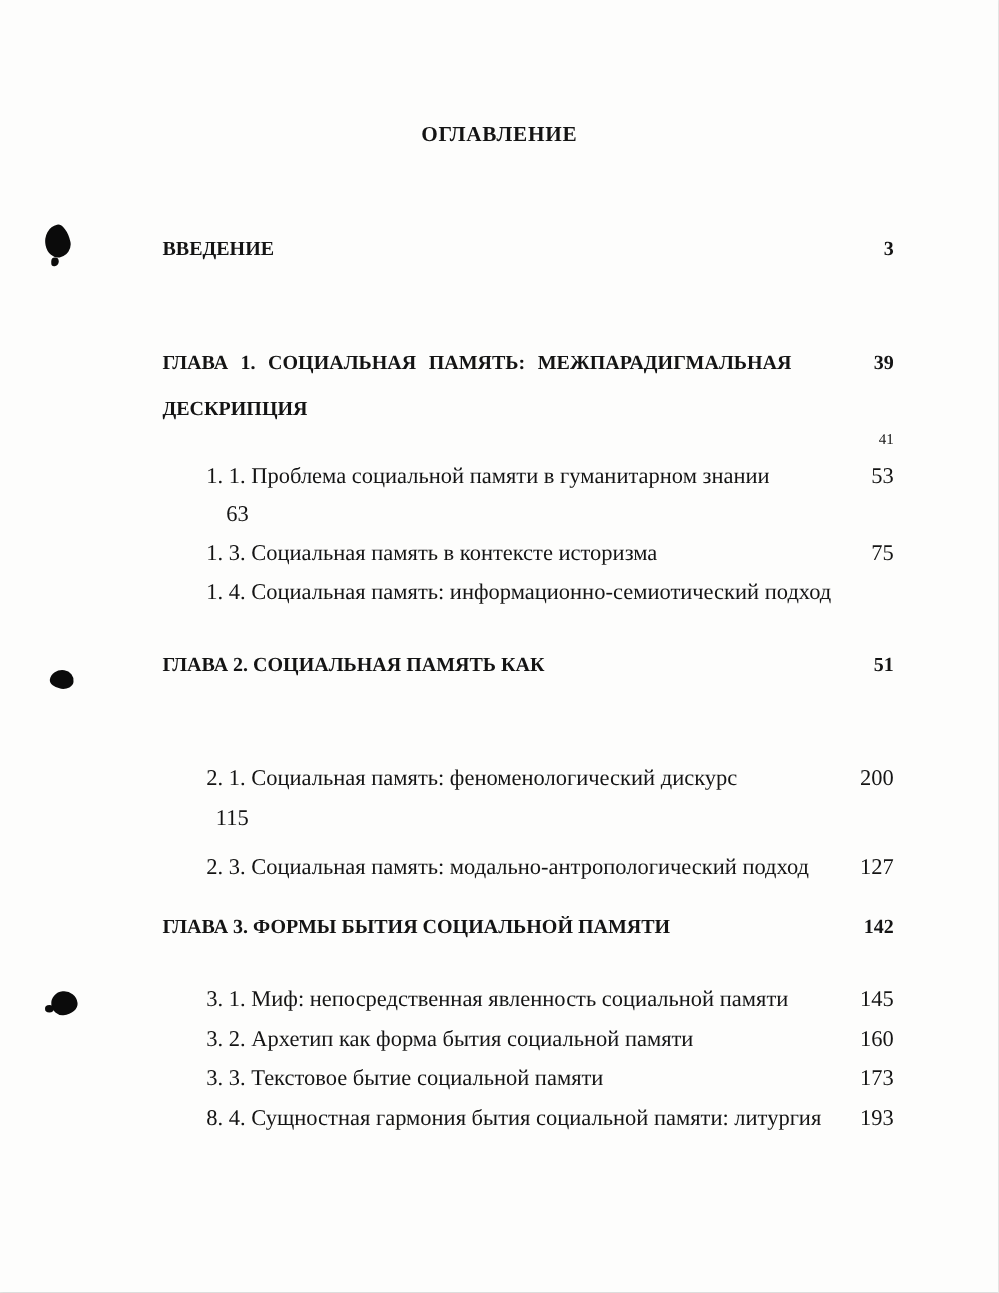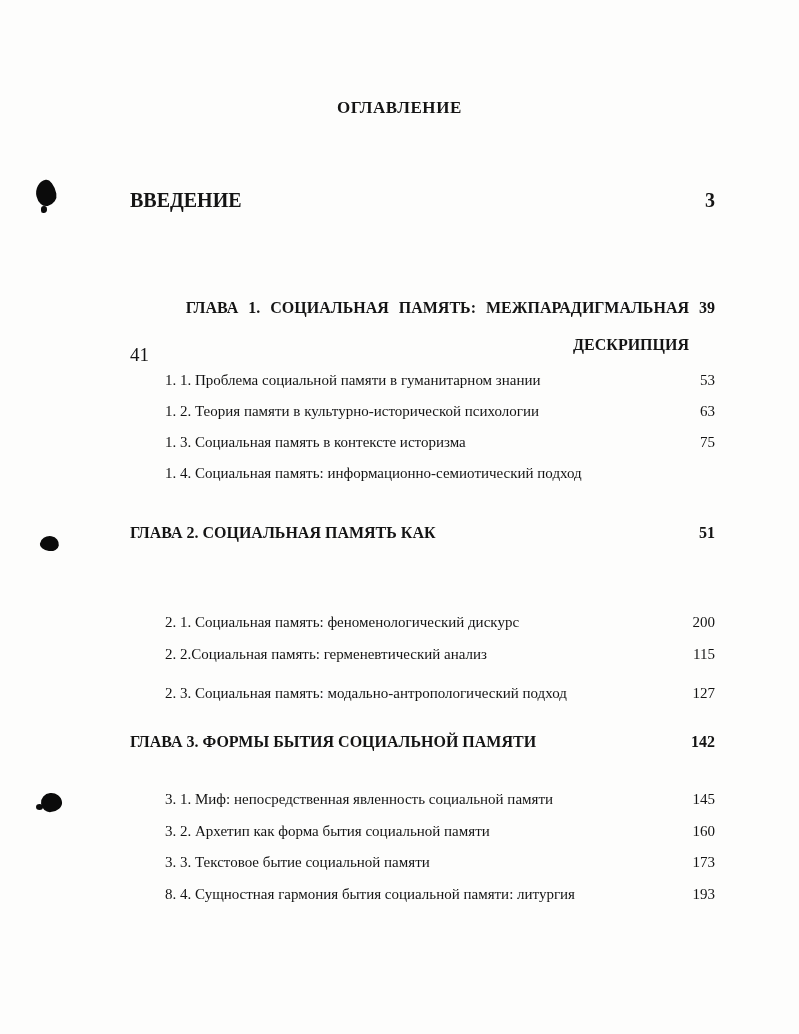--- a/index.html
+++ b/index.html
@@ -21,42 +21,42 @@
     text-align: center;
     font-weight: bold;
     font-size: 17px;
     letter-spacing: 0.6px;
   }
 
   .row {
     display: flex;
     justify-content: space-between;
     align-items: baseline;
-    font-size: 15px;
+    font-size: 18px;
     line-height: 20px;
   }
   .row .lbl { padding-right: 12px; }
   .row .pg  { text-align: right; min-width: 34px; white-space: nowrap; }
 
   .heading-row { left: 130px; width: 585px; font-weight: bold; font-size: 16px; justify-content: space-between; }
   .item-row    { left: 165px; width: 550px; }
 
-  .intro-row   { top: 190px; left: 130px; width: 585px; font-weight: bold; font-size: 20px; gap: 48px; }
+  .intro-row   { top: 190px; left: 130px; width: 585px; font-weight: bold; font-size: 16px; gap: 48px; }
 
   .ch-block { display: flex; justify-content: space-between; }
   .ch-lines { flex: 1; padding-right: 10px; }
   .ch-line  { line-height: 37px; }
   .justified { word-spacing: 6px; }
 
-  .ch1-block { top: 289px; text-align: right; }
+  .ch1-block { top: 272px; }
   .ch1-block .pg { align-self: flex-start; line-height: 37px; }
 
   .orphan-page {
     top: 344px; left: 130px; width: 585px;
-    text-align: left; font-size: 19px;
+    text-align: right; font-size: 12px;
   }
 
   .ch2-block { top: 514px; }
   .ch2-block .pg { align-self: flex-end; line-height: 37px; }
 
   .ch3-row { top: 732px; }
 
   .ink-blob {
     position: absolute;
     background: #0b0b0b;
@@ -101,21 +101,20 @@
     <span class="pg">39</span>
   </div>
 
   <div class="orphan-page abs">41</div>
 
   <div class="row item-row abs" style="top:370px">
     <span class="lbl">1. 1. Проблема социальной памяти в гуманитарном знании</span>
     <span class="pg">53</span>
   </div>
   <div class="row item-row abs" style="top:401px">
-    <span class="lbl">1. 2. Теория памяти в культурно-исторической психологии</span>
     <span class="pg">63</span>
   </div>
   <div class="row item-row abs" style="top:432px">
     <span class="lbl">1. 3. Социальная память в контексте историзма</span>
     <span class="pg">75</span>
   </div>
   <div class="row item-row abs" style="top:463px">
     <span class="lbl">1. 4. Социальная память: информационно-семиотический подход</span>
     <span class="pg"></span>
   </div>
@@ -125,21 +124,20 @@
       <div class="ch-line">ГЛАВА 2. СОЦИАЛЬНАЯ ПАМЯТЬ КАК</div>
     </div>
     <span class="pg">51</span>
   </div>
 
   <div class="row item-row abs" style="top:612px">
     <span class="lbl">2. 1. Социальная память: феноменологический дискурс</span>
     <span class="pg">200</span>
   </div>
   <div class="row item-row abs" style="top:644px">
-    <span class="lbl">2. 2.Социальная память: герменевтический анализ</span>
     <span class="pg">115</span>
   </div>
   <div class="row item-row abs" style="top:683px">
     <span class="lbl">2. 3. Социальная память: модально-антропологический подход</span>
     <span class="pg">127</span>
   </div>
 
   <div class="row heading-row ch3-row abs">
     <span class="lbl">ГЛАВА 3. ФОРМЫ БЫТИЯ СОЦИАЛЬНОЙ ПАМЯТИ</span>
     <span class="pg">142</span>

